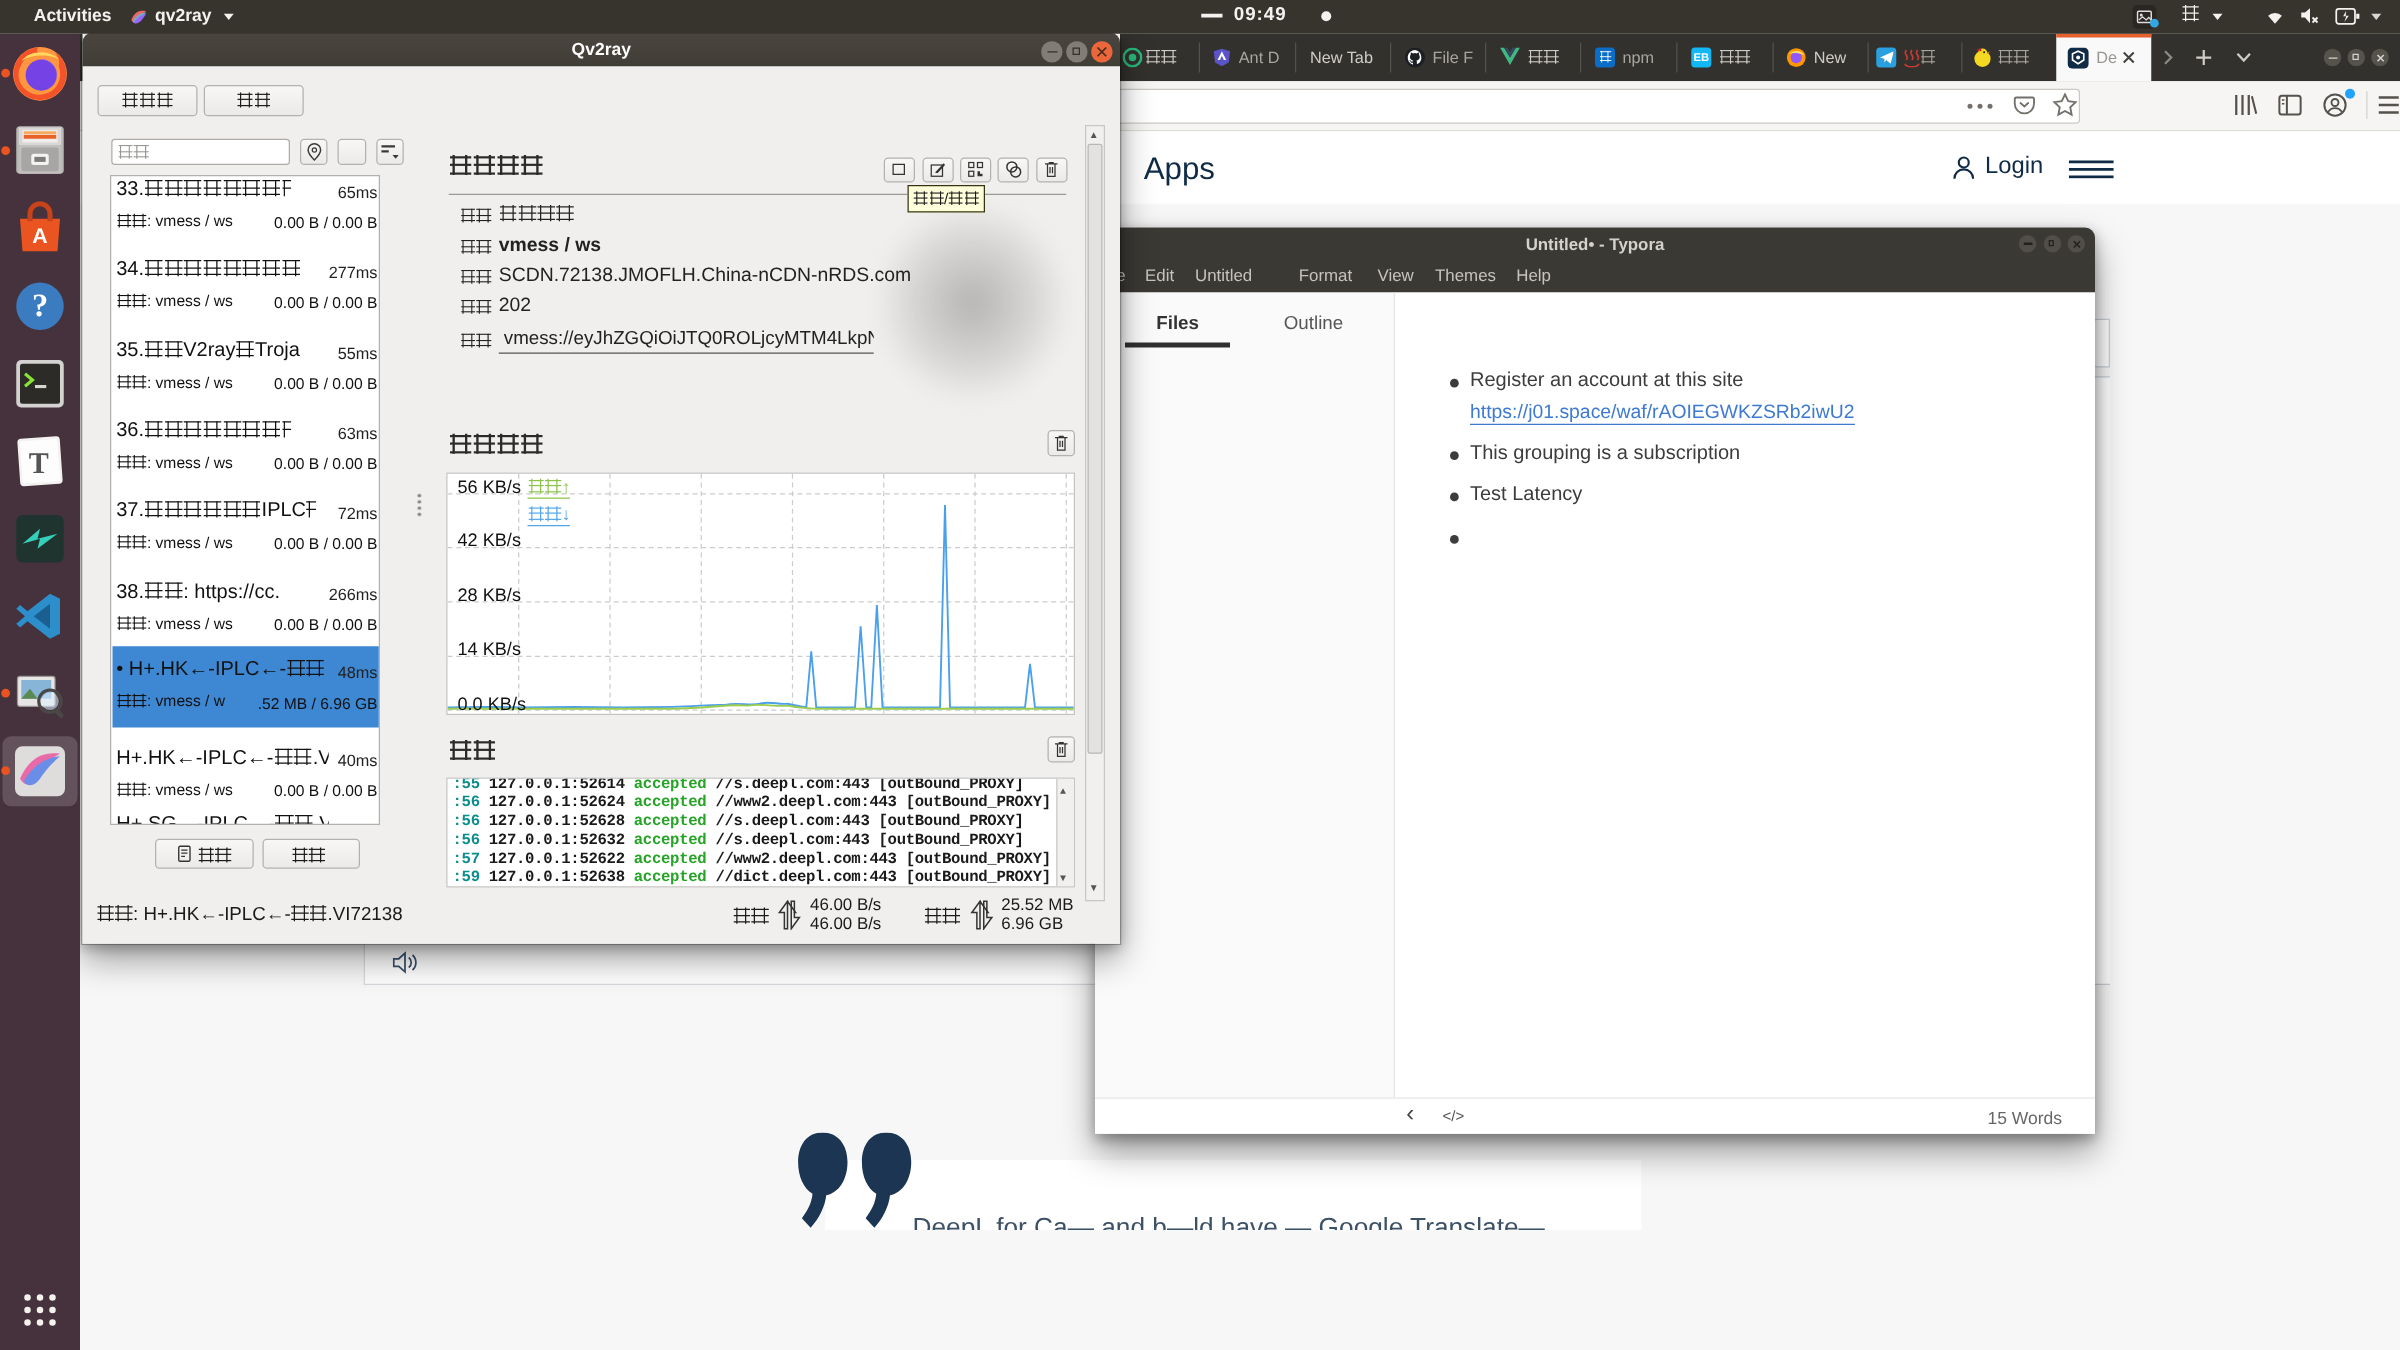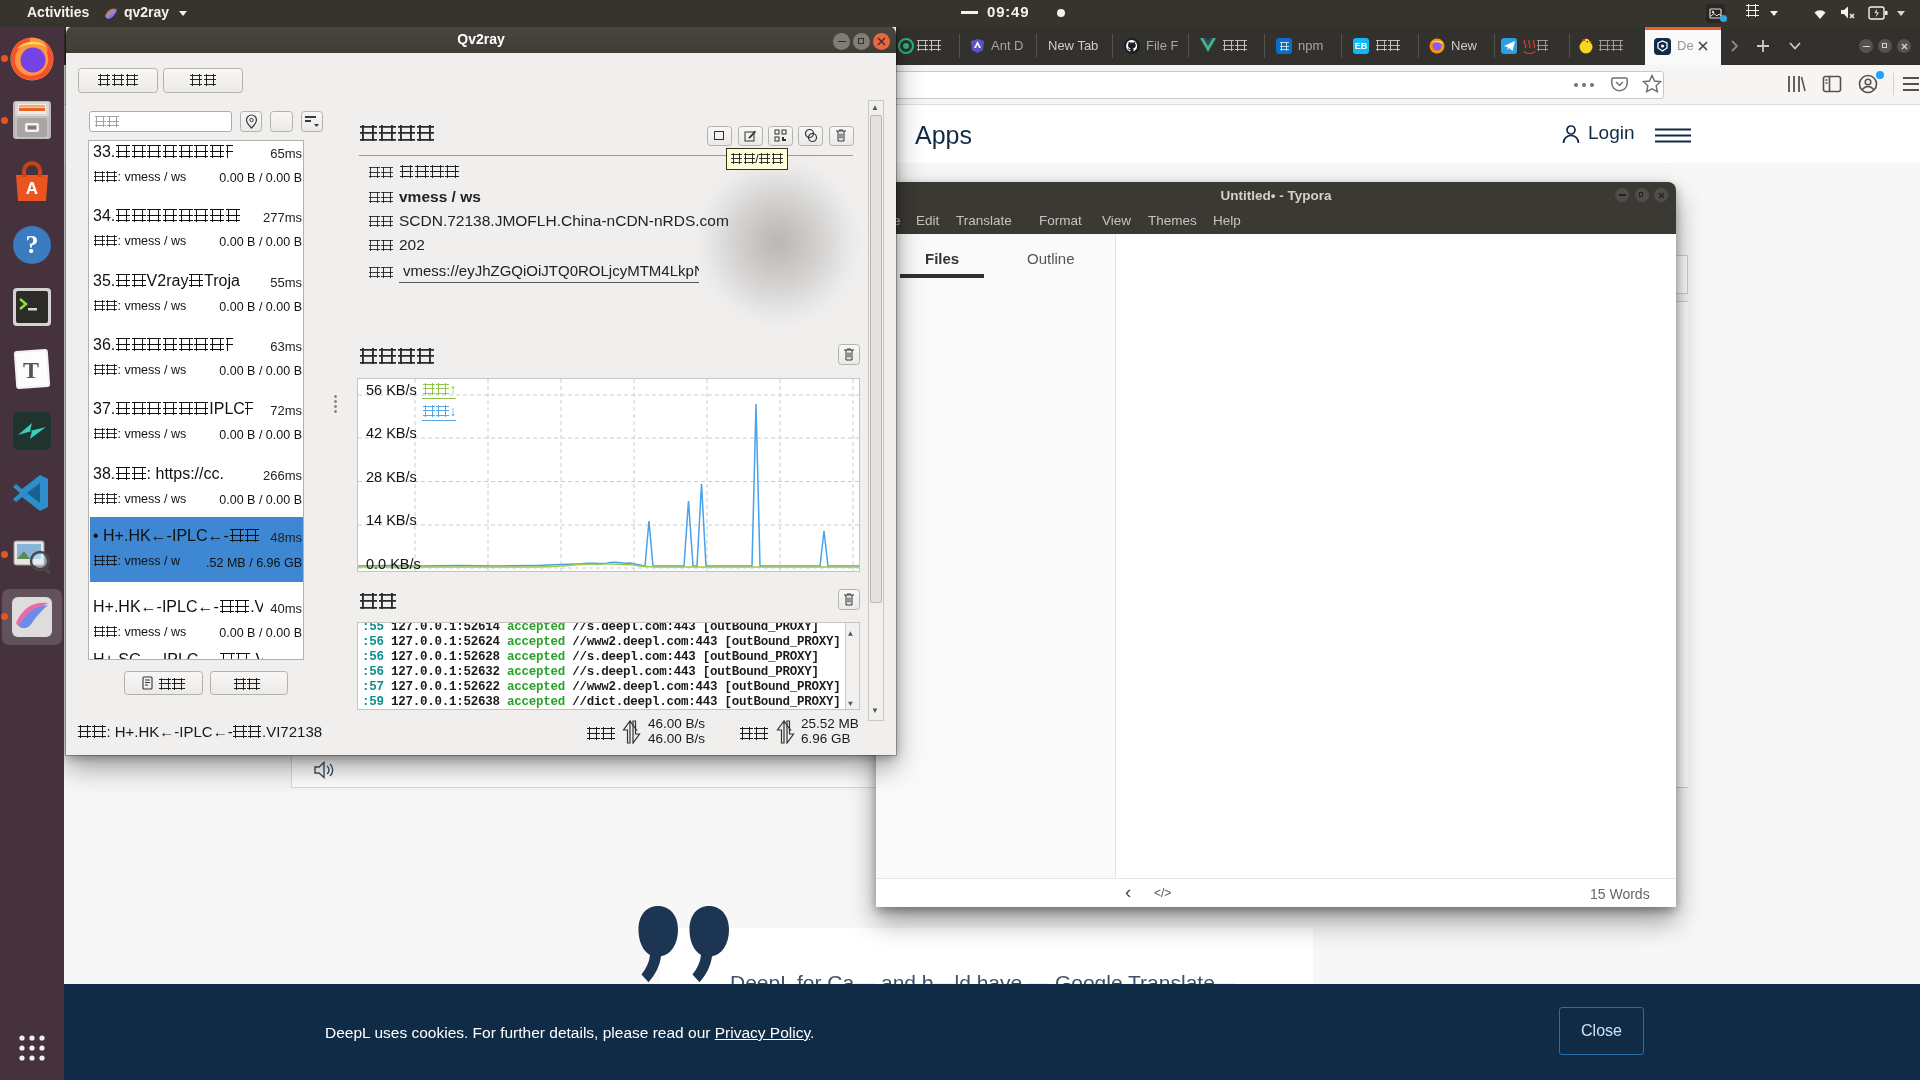--- a/index.html
+++ b/index.html
@@ -184,51 +184,57 @@
   <div class="ab" style="left:1610px;top:228px;width:14px;height:39px;background:#fff;border:1px solid #c9cfd6;border-radius:4px 0 0 4px"></div>
   <div class="ab" style="left:1610px;top:274px;width:14px;height:487px;background:#fff;border:1px solid #c9cfd6;border-right:none"></div>
 
   <div class="ab" style="left:596px;top:901px;width:653px;height:56px;background:#fff"></div>
   <svg class="ab" style="left:574px;top:879px;height:78px" width="92" height="78" viewBox="0 0 92 66" preserveAspectRatio="none">
     <path d="M20 0 C32 0 40 8 40 20 C40 32 33 41 23 42.5 C22 50 17.5 58 10.5 64.5 L3.5 58 C8.5 52.5 11.5 47 12 41.5 C5 38 0.5 30 0.5 20 C0.5 8 8 0 20 0 Z" fill="#1c3552"></path>
     <path d="M71 0 C83 0 91 8 91 20 C91 32 84 41 74 42.5 C73 50 68.5 58 61.5 64.5 L54.5 58 C59.5 52.5 62.5 47 63 41.5 C56 38 51.5 30 51.5 20 C51.5 8 59 0 71 0 Z" fill="#1c3552"></path>
   </svg>
   <div class="ab" style="left:666px;top:944px;width:600px;height:13px;overflow:hidden;color:#3c5166;font-size:21px">DeepL for Ca— and b—ld have — Google Translate—</div>
 
-  <div class="ab" style="left:0;top:957px;width:1856px;height:96px;background:#0f2b46;color:#fff;font-size:15.5px">
-    <span class="ab" style="left:261px;top:40px">DeepL uses cookies. For further details, please read our <u>Privacy Policy</u>.</span>
-    <span class="ab" style="left:1495px;top:23px;width:85px;height:48px;border:1.5px solid #2e6da4;border-radius:3px;color:#cfe3f5;font-size:16px;text-align:center;line-height:46px">Close</span>
-  </div>
 </div>
 
 <div id="typora" class="ab" style="left:876px;top:182px;width:800px;height:725px;box-shadow:0 14px 28px rgba(0,0,0,.38),0 4px 10px rgba(0,0,0,.3);border-radius:8px 8px 0 0">
   <div class="ab" style="left:0;top:0;width:800px;height:52px;background:#3b3934;border-radius:8px 8px 0 0"></div>
   <b class="ab" style="left:338px;top:6px;width:124px;height:15px;color:#d4d1cc;font-size:13.5px;text-align:center">Untitled• - Typora</b>
   <b class="ab" style="left:739px;top:6px;width:14px;height:14px;border-radius:50%;background:#514d48"></b>
   <b class="ab" style="left:742.5px;top:12.4px;width:7px;height:1.6px;background:#23211e"></b>
   <b class="ab" style="left:758.5px;top:6px;width:14px;height:14px;border-radius:50%;background:#514d48"></b>
   <b class="ab" style="left:762.5px;top:10px;width:4.5px;height:4.5px;border:1.4px solid #23211e"></b>
   <b class="ab" style="left:778px;top:6px;width:14px;height:14px;border-radius:50%;background:#514d48"></b>
   <svg class="ab" style="left:781.5px;top:9.5px" width="7" height="7" viewBox="0 0 7 7">
       <path d="M1 1 L6 6 M6 1 L1 6" stroke="#23211e" stroke-width="1.3"></path>
     </svg>
   <div class="ab" style="left:0;top:26px;width:800px;height:26px;color:#c6c3be;font-size:13.5px">
     <span class="ab" style="left:14px;top:5px">le</span>
       <span class="ab" style="left:40px;top:5px">Edit</span>
-      <span class="ab" style="left:80px;top:5px">Translate</span>
+      <span class="ab" style="left:80px;top:5px">Untitled</span>
       <span class="ab" style="left:163px;top:5px">Format</span>
       <span class="ab" style="left:226px;top:5px">View</span>
       <span class="ab" style="left:272px;top:5px">Themes</span>
       <span class="ab" style="left:337px;top:5px">Help</span>
   </div>
   <div class="ab" style="left:0;top:52px;width:240px;height:644px;background:#fafafa;border-right:1px solid #e4e4e4"></div>
   <div class="ab" style="left:240px;top:52px;width:560px;height:644px;background:#fff"></div>
   <b class="ab" style="left:49px;top:68px;font-size:15px;color:#333">Files</b>
   <span class="ab" style="left:151px;top:68px;font-size:15px;color:#555">Outline</span>
   <b class="ab" style="left:24px;top:92px;width:84px;height:4px;background:#303030"></b>
+  <div class="ab" style="left:240px;top:52px;width:560px;height:644px;color:#3c3c3c;font-size:16px">
+    <b class="ab" style="left:44px;top:69px;width:7px;height:7px;border-radius:50%;background:#3c3c3c"></b>
+    <span class="ab" style="left:60px;top:62px">Register an account at this site</span>
+    <span class="ab" style="left:60px;top:87px;color:#3e7ad1;border-bottom:1px solid #3e7ad1;font-size:15.5px">https://j01.space/waf/rAOIEGWKZSRb2iwU2</span>
+    <b class="ab" style="left:44px;top:127px;width:7px;height:7px;border-radius:50%;background:#3c3c3c"></b>
+    <span class="ab" style="left:60px;top:120px">This grouping is a subscription</span>
+    <b class="ab" style="left:44px;top:160px;width:7px;height:7px;border-radius:50%;background:#3c3c3c"></b>
+    <span class="ab" style="left:60px;top:153px">Test Latency</span>
+    <b class="ab" style="left:44px;top:194px;width:7px;height:7px;border-radius:50%;background:#3c3c3c"></b>
+  </div>
   <div class="ab" style="left:0;top:696px;width:800px;height:29px;background:#fff;border-top:1px solid #e6e6e6">
     <span class="ab" style="left:249px;top:2px;color:#444;font-size:19px">‹</span>
     <span class="ab" style="left:278px;top:7px;color:#555;font-size:12px">&lt;/&gt;</span>
     <span class="ab" style="left:714px;top:7px;color:#666;font-size:14px">15 Words</span>
   </div>
 </div>
 
 <div id="qv2" class="ab" style="left:66px;top:26px;width:830px;height:729px;box-shadow:0 0 0 1px rgba(0,0,0,.26),0 12px 28px rgba(0,0,0,.38),0 3px 10px rgba(0,0,0,.26);border-radius:8px 8px 0 0">
   <div id="qbody" class="ab" style="left:0;top:0;width:830px;height:729px;background:#f0efee;font-size:14px;color:#1a1a1a">
 

